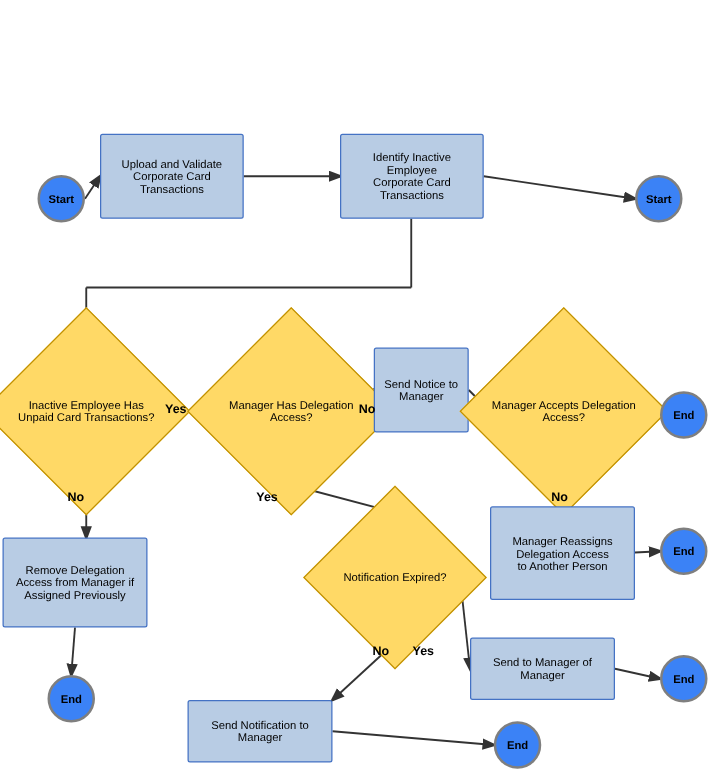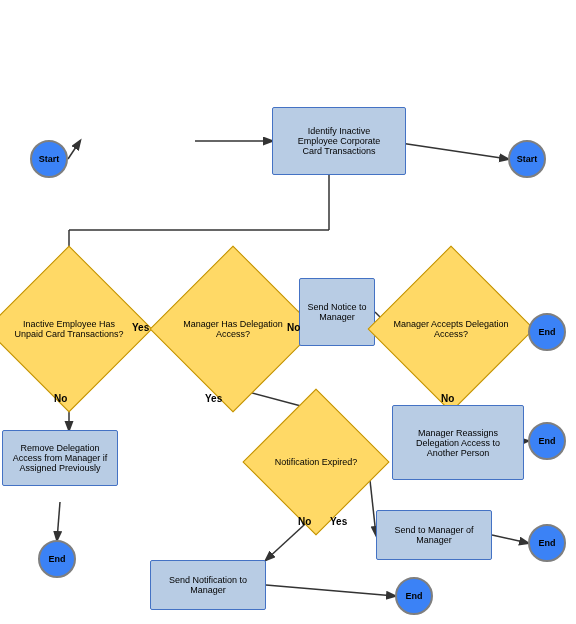--- a/index.html
+++ b/index.html
@@ -114,22 +114,25 @@
 
     <line x1="266" y1="585" x2="395" y2="596" stroke="#333" stroke-width="1.5" marker-end="url(#arrow)"></line>
 
     <line x1="60" y1="502" x2="57" y2="540" stroke="#333" stroke-width="1.5" marker-end="url(#arrow)"></line>
   </svg>
 
   <div class="node circle-node" style="left:30px;top:140px;width:38px;height:38px;">
     <span>Start</span>
   </div>
 
-
-  <div class="node rect-node" style="left:272px;top:107px;width:134px;height:68px;padding:16px;">
+  <div class="node rect-node" style="left:80px;top:107px;width:115px;height:68px;padding:4px;">
+    <span>Upload and Validate Corporate Card Transactions</span>
+  </div>
+
+  <div class="node rect-node" style="left:272px;top:107px;width:115px;height:68px;padding:16px;">
     <span>Identify Inactive Employee Corporate Card Transactions</span>
   </div>
 
   <div class="node circle-node" style="left:508px;top:140px;width:38px;height:38px;">
     <span>Start</span>
   </div>
 
   <div class="node diamond-node" style="left:10px;top:270px;width:118px;height:118px;">
     <div class="diamond-text">
       <span>Inactive Employee Has Unpaid Card Transactions?</span>
@@ -149,31 +152,31 @@
   <div class="node diamond-node" style="left:392px;top:270px;width:118px;height:118px;">
     <div class="diamond-text">
       <span>Manager Accepts Delegation Access?</span>
     </div>
   </div>
 
   <div class="node circle-node" style="left:528px;top:313px;width:38px;height:38px;">
     <span>End</span>
   </div>
 
-  <div class="node rect-node" style="left:2px;top:430px;width:116px;height:56px;padding:4px;">
+  <div class="node rect-node" style="left:2px;top:430px;width:116px;height:72px;padding:4px;">
     <span>Remove Delegation Access from Manager if Assigned Previously</span>
   </div>
 
   <div class="node diamond-node" style="left:264px;top:410px;width:104px;height:104px;">
     <div class="diamond-text">
       <span>Notification Expired?</span>
     </div>
   </div>
 
-  <div class="node rect-node" style="left:392px;top:405px;width:132px;height:75px;padding:16px;">
+  <div class="node rect-node" style="left:392px;top:405px;width:116px;height:75px;padding:16px;">
     <span>Manager Reassigns Delegation Access to Another Person</span>
   </div>
 
   <div class="node circle-node" style="left:528px;top:422px;width:38px;height:38px;">
     <span>End</span>
   </div>
 
   <div class="node circle-node" style="left:38px;top:540px;width:38px;height:38px;">
     <span>End</span>
   </div>

